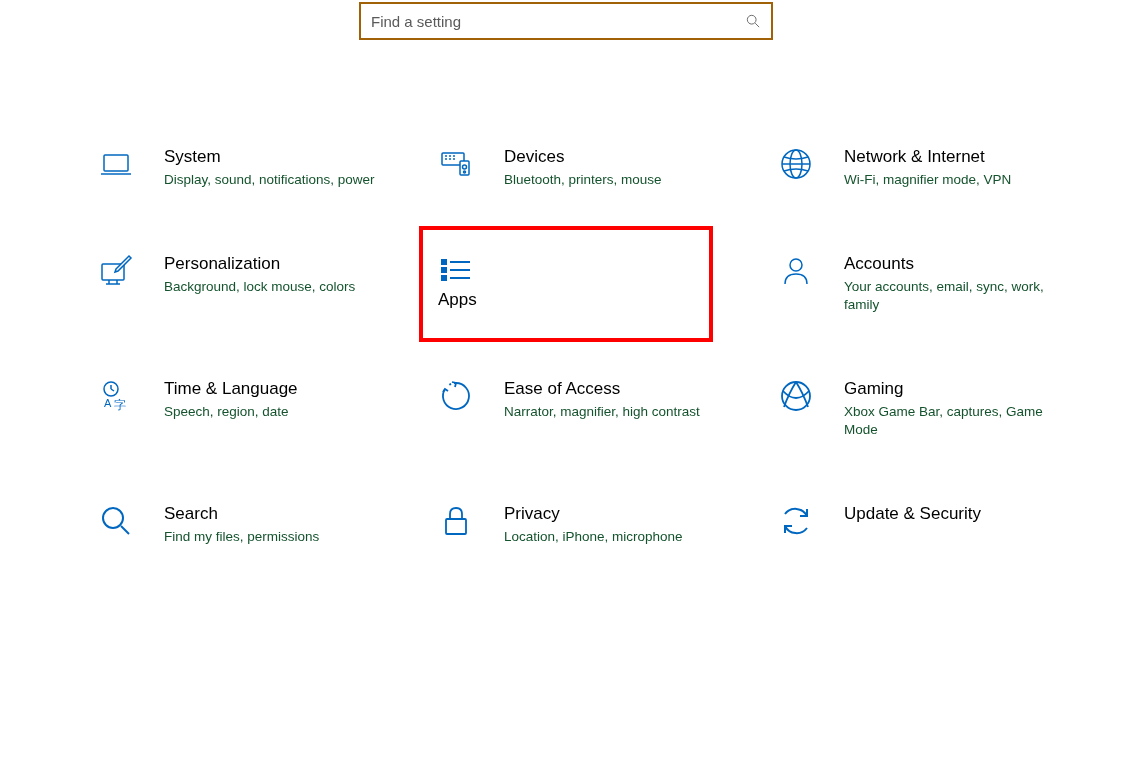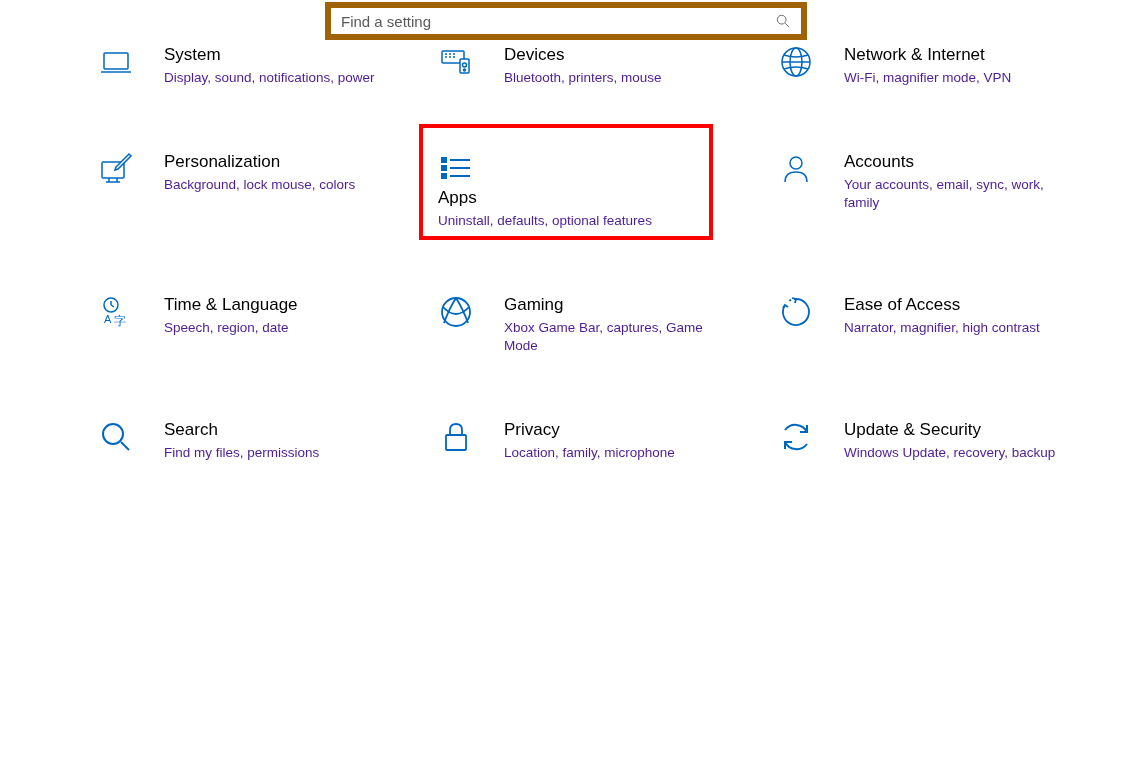--- a/index.html
+++ b/index.html
@@ -13,23 +13,23 @@
       width: 1132px;
       height: 760px;
       overflow: hidden;
     }
     .search-container {
       display: flex;
       justify-content: center;
       padding-top: 2px;
     }
     .search-box {
-      width: 482px;
+      width: 414px;
       height: 38px;
-      border: 6px solid #a16207;
+      border: 2px solid #a16207;
       display: flex;
       align-items: center;
       padding: 0 10px;
       position: relative;
     }
     .search-input {
       flex: 1;
       border: none;
       outline: none;
       font-size: 15px;
@@ -41,20 +41,21 @@
       color: #5a5a5a;
     }
     .search-icon {
       width: 16px;
       height: 16px;
       display: flex;
       align-items: center;
       justify-content: center;
     }
     .categories {
+      margin-top: 102px;
       padding-left: 98px;
       display: grid;
       grid-template-columns: 340px 340px 300px;
       row-gap: 56px;
       column-gap: 0px;
     }
     .category {
       display: flex;
       align-items: flex-start;
       cursor: pointer;
@@ -78,21 +79,21 @@
     }
     .category-title {
       font-size: 17px;
       color: #000;
       font-weight: 400;
       line-height: 22px;
       margin-bottom: 3px;
     }
     .category-desc {
       font-size: 13.5px;
-      color: #4c1d95;
+      color: #14532d;
       line-height: 18px;
     }
     .highlighted {
       position: relative;
       flex-direction: column;
     }
     .highlight-box {
       position: absolute;
       border: 4px solid #ff0000;
       pointer-events: none;
@@ -193,21 +194,20 @@
         <rect x="3" y="6" width="4" height="4" fill="#0067c0"></rect>
         <rect x="3" y="14" width="4" height="4" fill="#0067c0"></rect>
         <rect x="3" y="22" width="4" height="4" fill="#0067c0"></rect>
         <line x1="11" y1="8" x2="31" y2="8"></line>
         <line x1="11" y1="16" x2="31" y2="16"></line>
         <line x1="11" y1="24" x2="31" y2="24"></line>
       </svg>
     </span>
     <div class="category-text">
       <div class="category-title">Apps</div>
-      <div class="category-desc">Uninstall, defaults, optional features</div>
     </div>
   </div>
 
   <div class="category">
     <span class="category-icon">
       <svg width="34" height="34" viewBox="0 0 34 34" fill="none" stroke="#0067c0" stroke-width="1.5">
         <circle cx="17" cy="11" r="6"></circle>
         <path d="M6 30 Q6 20 17 20 Q28 20 28 30"></path>
       </svg>
     </span>
@@ -229,81 +229,80 @@
     </span>
     <div class="category-text">
       <div class="category-title">Time &amp; Language</div>
       <div class="category-desc">Speech, region, date</div>
     </div>
   </div>
 
   <div class="category">
     <span class="category-icon">
       <svg width="34" height="34" viewBox="0 0 34 34" fill="none" stroke="#0067c0" stroke-width="1.8">
+        <path d="M 17 4 A 13 13 0 1 1 6 10"></path>
+        <path d="M 17 4 A 13 13 0 0 0 10 6" stroke-dasharray="2 3"></path>
+        <polyline points="13,3 17,4 16,8"></polyline>
+        <polyline points="4,13 6,10 9,12"></polyline>
+      </svg>
+    </span>
+    <div class="category-text">
+      <div class="category-title">Ease of Access</div>
+      <div class="category-desc">Narrator, magnifier, high contrast</div>
+    </div>
+  </div>
+
+  <div class="category">
+    <span class="category-icon">
+      <svg width="34" height="34" viewBox="0 0 34 34" fill="none" stroke="#0067c0" stroke-width="1.8">
         <circle cx="17" cy="17" r="14"></circle>
         <path d="M4 12 Q 17 26 30 12"></path>
         <path d="M17 3 Q 10 14 5 28"></path>
         <path d="M17 3 Q 24 14 29 28"></path>
       </svg>
     </span>
     <div class="category-text">
       <div class="category-title">Gaming</div>
       <div class="category-desc">Xbox Game Bar, captures, Game Mode</div>
     </div>
   </div>
 
   <div class="category">
     <span class="category-icon">
-      <svg width="34" height="34" viewBox="0 0 34 34" fill="none" stroke="#0067c0" stroke-width="1.8">
-        <path d="M 17 4 A 13 13 0 1 1 6 10"></path>
-        <path d="M 17 4 A 13 13 0 0 0 10 6" stroke-dasharray="2 3"></path>
-        <polyline points="13,3 17,4 16,8"></polyline>
-        <polyline points="4,13 6,10 9,12"></polyline>
-      </svg>
-    </span>
-    <div class="category-text">
-      <div class="category-title">Ease of Access</div>
-      <div class="category-desc">Narrator, magnifier, high contrast</div>
-    </div>
-  </div>
-
-  <div class="category">
-    <span class="category-icon">
       <svg width="34" height="34" viewBox="0 0 34 34" fill="none" stroke="#0067c0" stroke-width="2">
         <circle cx="14" cy="14" r="10"></circle>
         <line x1="22" y1="22" x2="30" y2="30"></line>
       </svg>
     </span>
     <div class="category-text">
       <div class="category-title">Search</div>
       <div class="category-desc">Find my files, permissions</div>
     </div>
   </div>
 
   <div class="category">
     <span class="category-icon">
       <svg width="34" height="34" viewBox="0 0 34 34" fill="none" stroke="#0067c0" stroke-width="1.8">
         <rect x="7" y="15" width="20" height="15" rx="1"></rect>
         <path d="M11 15 L11 10 Q11 4 17 4 Q23 4 23 10 L23 15"></path>
       </svg>
     </span>
     <div class="category-text">
       <div class="category-title">Privacy</div>
-      <div class="category-desc">Location, family, microphone</div>
+      <div class="category-desc">Location, iPhone, microphone</div>
     </div>
   </div>
 
   <div class="category">
     <span class="category-icon">
       <svg width="34" height="34" viewBox="0 0 34 34" fill="none" stroke="#0067c0" stroke-width="2">
         <path d="M 28 12 A 13 13 0 0 0 6 10"></path>
         <polyline points="28,5 28,12 21,12"></polyline>
         <path d="M 6 22 A 13 13 0 0 0 28 24"></path>
         <polyline points="6,29 6,22 13,22"></polyline>
       </svg>
     </span>
     <div class="category-text">
       <div class="category-title">Update &amp; Security</div>
-      <div class="category-desc">Windows Update, recovery, backup</div>
     </div>
   </div>
 
 </div>
 
 </body></html>

